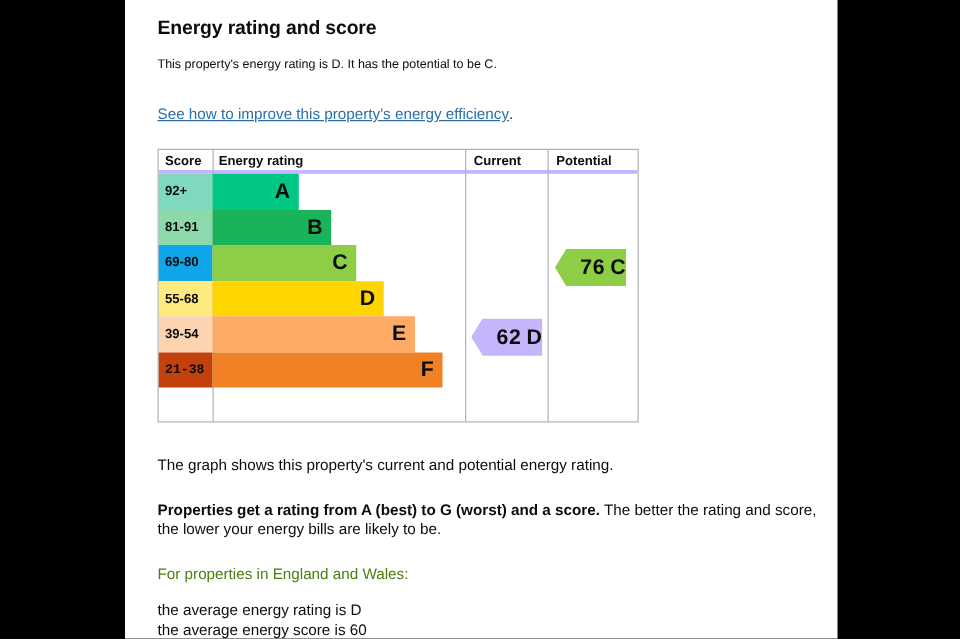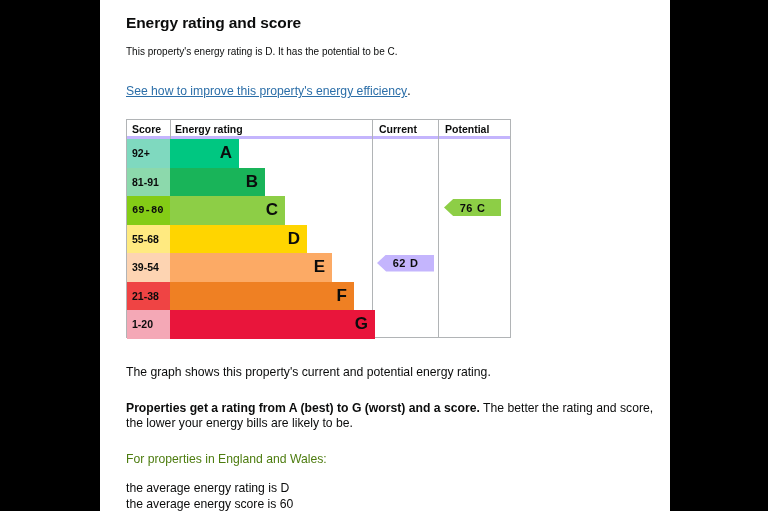--- a/index.html
+++ b/index.html
@@ -68,23 +68,23 @@
   .band .bar {
     position: absolute; left: 43px; top: 0; height: 100%;
     display: flex; align-items: center; justify-content: flex-end;
     padding-right: 7px;
     font-size: 17px; font-weight: bold; color: #0b0c0c;
   }
 
   
   .marker {
     position: absolute;
-    height: 17px; width: 57px;
-    display: flex; align-items: center; justify-content: center;
-    font-size: 11px; font-weight: bold; color: #0b0c0c;
+    height: 30px; width: 57px;
+    display: flex; align-items: center; justify-content: flex-end;
+    font-size: 17px; font-weight: bold; color: #0b0c0c;
     clip-path: polygon(0% 50%, 16% 0%, 100% 0%, 100% 100%, 16% 100%);
     letter-spacing: 0.5px;
   }
   .marker .sep { display: inline-block; width: 4px; }
 
   
   .p-graph {
     position: absolute; left: 26px; top: 365px;
     font-size: 12.2px; color: #0b0c0c;
   }
@@ -151,38 +151,34 @@
       <div id="bands">
           <div class="band">
             <div class="score-cell" style="background: rgb(127, 217, 191);">92+</div>
             <div class="bar" style="background: rgb(0, 199, 129); width: 69px;">A</div>
           </div>
           <div class="band">
             <div class="score-cell" style="background: rgb(140, 217, 172);">81-91</div>
             <div class="bar" style="background: rgb(25, 180, 89); width: 95px;">B</div>
           </div>
           <div class="band">
-            <div class="score-cell" style="background: #84cc16; font-family: Liberation Mono, monospace;">69-80</div>
+            <div class="score-cell" style="background: #0ea5e9;">69-80</div>
             <div class="bar" style="background: rgb(141, 206, 70); width: 115px;">C</div>
           </div>
           <div class="band">
             <div class="score-cell" style="background: rgb(255, 234, 128);">55-68</div>
             <div class="bar" style="background: rgb(255, 213, 0); width: 137px;">D</div>
           </div>
           <div class="band">
             <div class="score-cell" style="background: rgb(253, 212, 178);">39-54</div>
             <div class="bar" style="background: rgb(252, 170, 101); width: 162px;">E</div>
           </div>
           <div class="band">
-            <div class="score-cell" style="background: #ef4444;">21-38</div>
+            <div class="score-cell" style="background: #c2410c; font-family: Liberation Mono, monospace;">21-38</div>
             <div class="bar" style="background: rgb(239, 128, 35); width: 184px;">F</div>
-          </div>
-          <div class="band">
-            <div class="score-cell" style="background: rgb(244, 168, 182);">1-20</div>
-            <div class="bar" style="background: rgb(233, 21, 59); width: 205px;">G</div>
           </div>
         </div>
 
       <div class="marker" id="marker-current" style="background: #c4b5fd; left: 250px; top: 107.5px; margin-top: 27px;">
           <span>62</span>
           <span class="sep"></span>
           <span>D</span>
         </div>
       <div class="marker" id="marker-potential" style="background: rgb(141, 206, 70); left: 317px; top: 79px;">
           <span>76</span>

